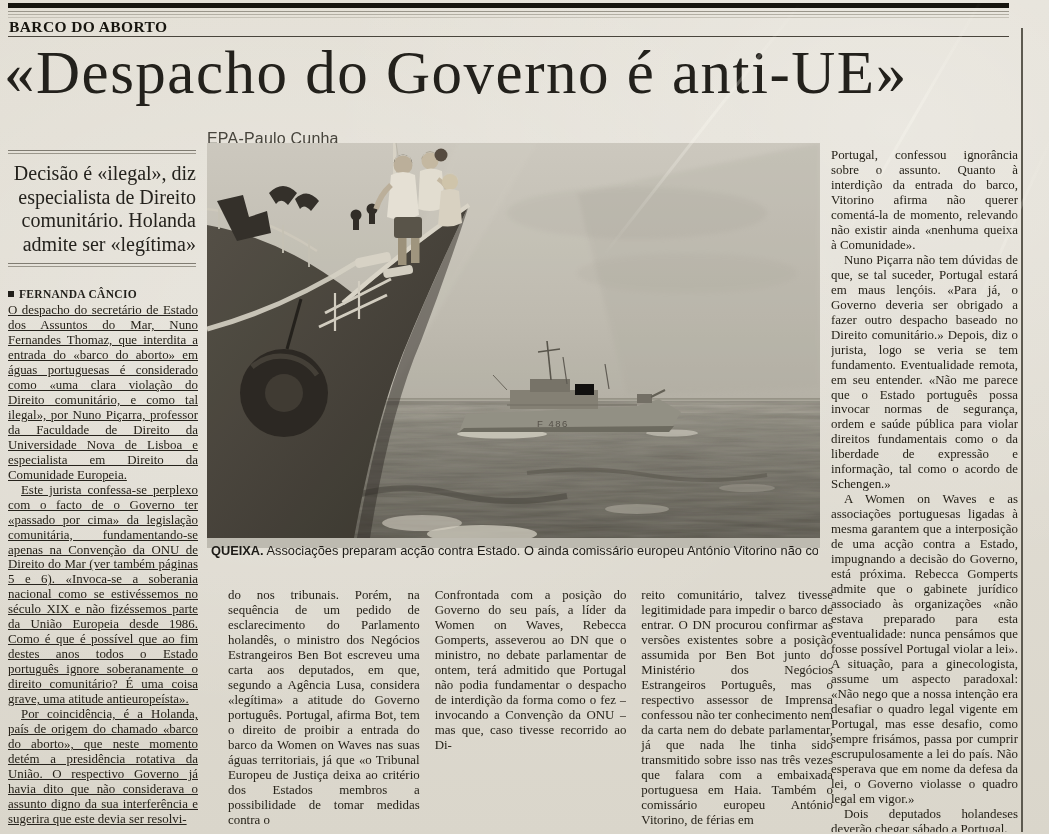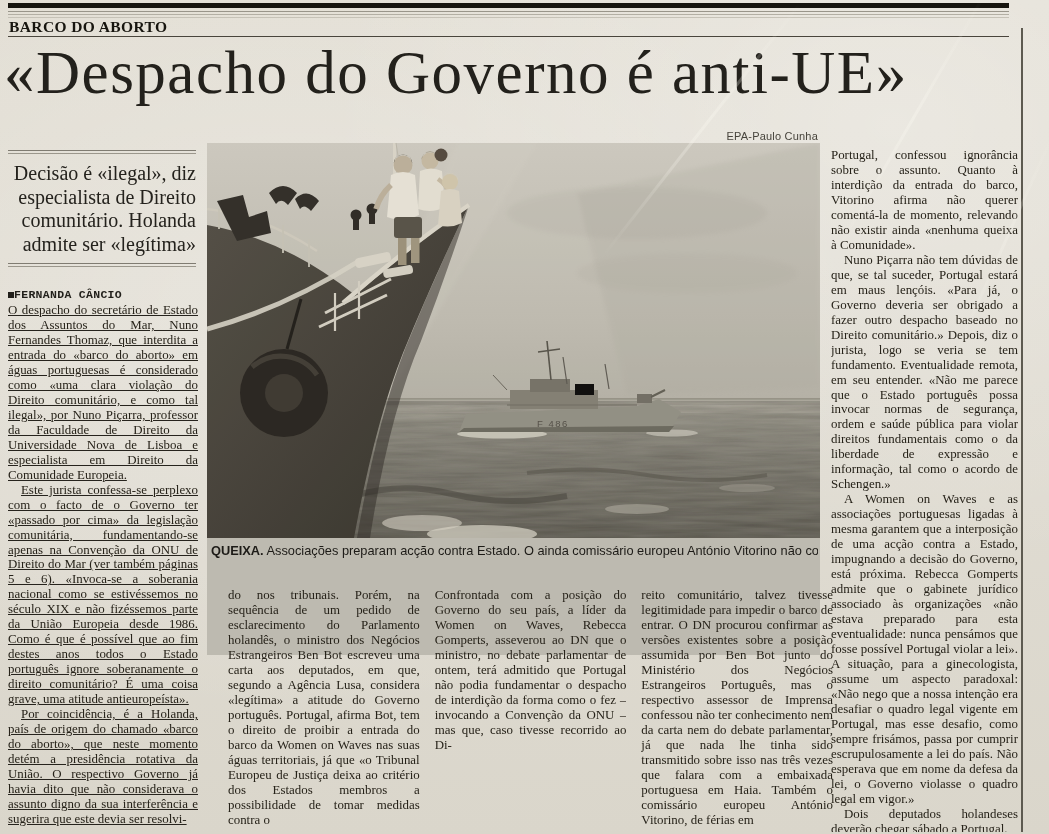--- a/index.html
+++ b/index.html
@@ -21,35 +21,35 @@
   .g3{top:17px;background:#c6c2b7;}
   .kicker{left:9px;top:18px;font-size:15.5px;font-weight:bold;letter-spacing:.4px;color:#17150f;white-space:nowrap;}
   .kicker-rule{left:8px;top:36px;width:1001px;height:1.4px;background:#49453c;}
   .headline{left:4px;top:42px;margin:0;font-size:61px;font-weight:normal;letter-spacing:1.5px;line-height:1;color:#23211c;white-space:nowrap;}
   
   .deck{left:8px;top:150px;width:188px;}
   .rule{height:1px;background:#807c72;}
   .rule+.rule{margin-top:2px;background:#9b978c;}
   .deck-text{margin:8px 0 7px;font-size:20px;line-height:1.18;color:#24221d;text-align:right;}
   
-  .byline{left:8px;top:288px;display:flex;align-items:center;
-    font-family:Liberation Mono, monospace;font-size:11.5px;font-weight:bold;letter-spacing:.3px;color:#211f1a;}
+  .byline{left:8px;top:288px;display:flex;align-items:center;gap:5px;
+    font-family:Liberation Serif, serif;font-size:11.5px;font-weight:bold;letter-spacing:.3px;color:#211f1a;}
   .byline-square{width:6px;height:6px;background:#211f1a;flex:0 0 auto;}
   
   .body{overflow:hidden;}
   .body p{margin:0;text-align:justify;font-size:12.9px;line-height:1.16;color:#262219;}
   .body p + p{text-indent:13px;}
   .col1{left:8px;top:303px;width:190px;height:529px;text-decoration:underline;}
   .col5{left:823px;top:148px;width:187px;height:684px;margin-left:8px;}
   .bottom-cols{left:228px;top:588px;width:605px;height:246px;display:flex;gap:15px;}
   .bottom-cols .bcol{flex:1;overflow:hidden;}
   
-  .credit{left:207px;top:130px;width:611px;text-align:right;font-family:"Liberation Sans",sans-serif;
-    font-size:11px;color:#47443c;letter-spacing:.2px;}
-  .photo{left:207px;top:143px;width:613px;height:512px;background:#bdbab0;}
+  .credit{left:207px;top:130px;width:611px;font-family:"Liberation Sans",sans-serif;
+    font-size:16px;color:#47443c;letter-spacing:.2px;}
+  .photo{left:207px;top:143px;width:613px;height:405px;background:#bdbab0;}
   .photo svg{display:block;width:613px;height:395px;}
   .caption{left:211px;top:543px;width:607px;font-family:"Liberation Sans",sans-serif;font-size:12.8px;color:#1d1b17;white-space:nowrap;overflow:hidden;}
   .caption strong{font-weight:bold;}
   
   .right-rule{left:1021px;top:28px;width:1.5px;height:804px;background:#5d5a50;}
   
   .crease{width:3px;background:linear-gradient(180deg,rgba(255,255,255,0),rgba(250,248,240,.8) 45%,rgba(255,255,255,0));opacity:.45;pointer-events:none;}
   .crease1{left:700px;top:-30px;height:320px;transform:rotate(38deg);}
   .crease2{left:905px;top:-20px;height:300px;transform:rotate(30deg);}
   .crease3{left:1000px;top:120px;height:260px;transform:rotate(24deg);opacity:.3;}

